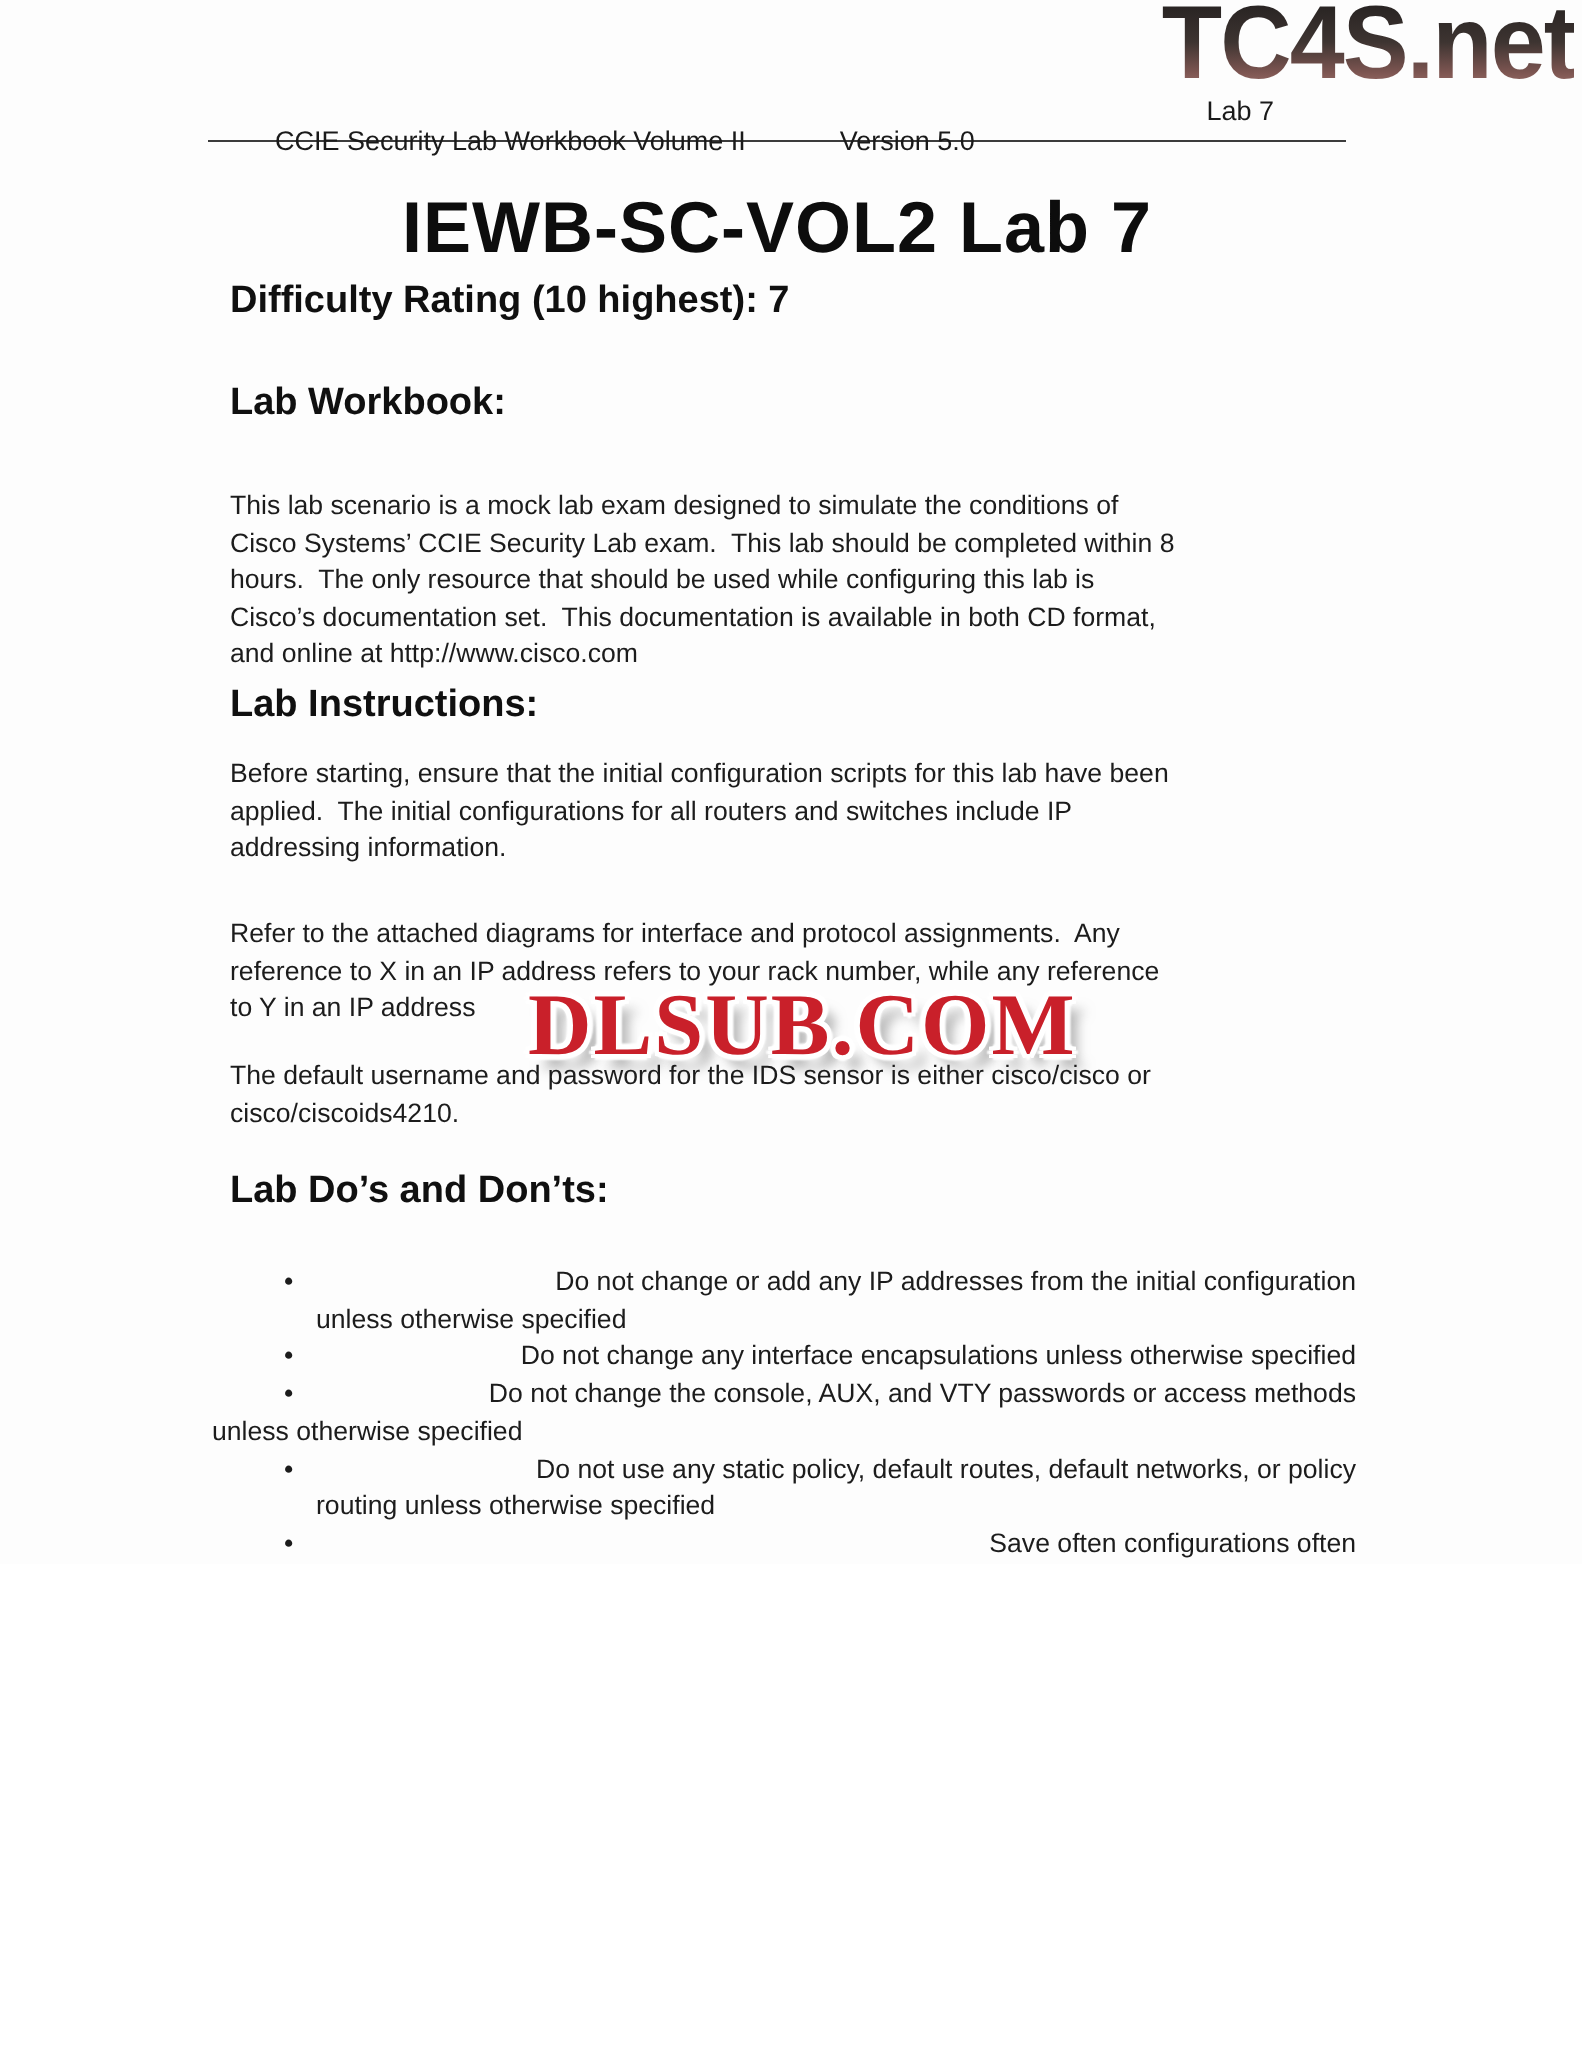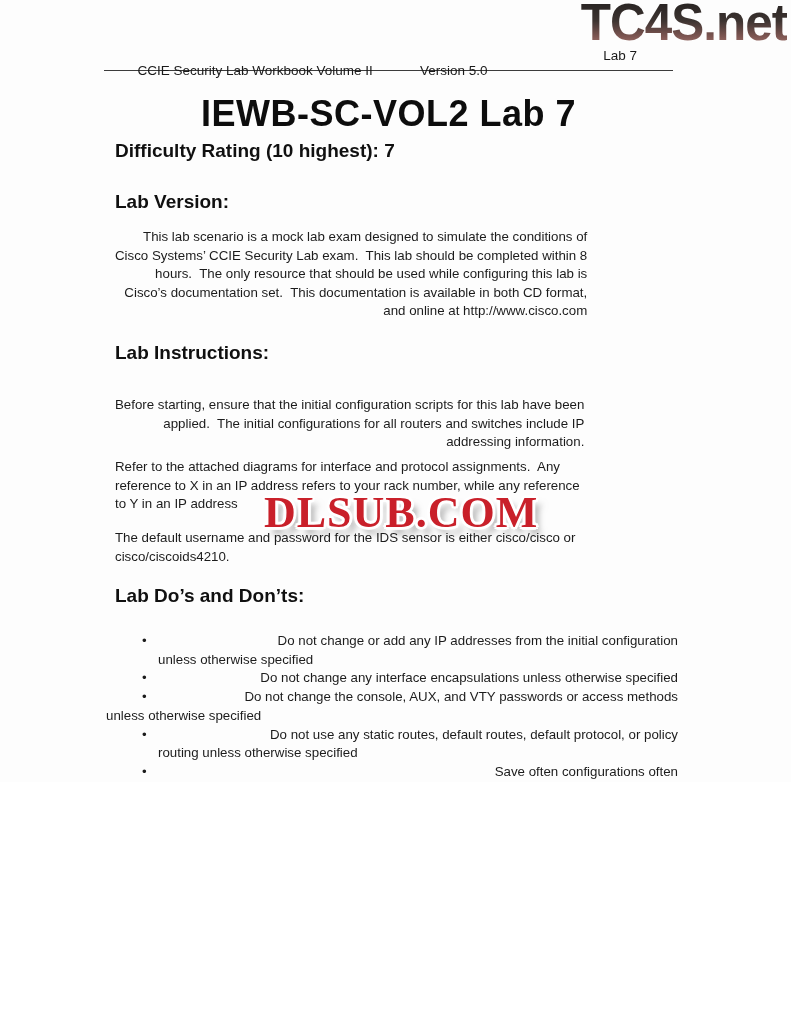--- a/index.html
+++ b/index.html
@@ -33,22 +33,22 @@
     font-size:36px; font-weight:bold; color:#0d0d0d; letter-spacing:0.5px;
   }
 
   .h2 { position:absolute; left:115px; font-size:19px; font-weight:bold; color:#101010; }
   #difficulty-heading   { top:140px; }
   #overview-heading     { top:191px; }
   #instructions-heading { top:342px; }
   #dosdonts-heading     { top:585px; }
 
   .para { position:absolute; left:115px; font-size:13.3px; line-height:18.6px; color:#1c1c1c; }
-  #overview-para { top:228px;text-align:right; }
-  #inst-para-1   { top:396px;text-align:right; }
+  #overview-para { top:244px; }
+  #inst-para-1   { top:378px; }
   #inst-para-2   { top:458px; }
   #inst-para-3   { top:529px; }
 
   
   #bullet-list { position:absolute; left:106px; top:632px; width:572px;
                  font-size:13.3px; line-height:18.7px; color:#1c1c1c; }
   #bullet-list .bullet { position:relative; padding-left:52px;text-align:right; }
   #bullet-list .bullet::before { content:"•"; position:absolute; left:36px; }
   #bullet-list .cont-indent { padding-left:52px; }
   #bullet-list .cont-left   { padding-left:0; }
@@ -85,21 +85,21 @@
     <span class="header-left">
       <span>CCIE Security Lab Workbook Volume II</span><span class="header-version">Version 5.0</span>
     </span>
     <span class="header-right">Lab 7</span>
   </div>
 
   <div class="doc-title">IEWB-SC-VOL2 Lab 7</div>
 
   <div class="h2" id="difficulty-heading">Difficulty Rating (10 highest): 7</div>
 
-  <div class="h2" id="overview-heading">Lab Version:</div>
+  <div class="h2" id="overview-heading">Lab Workbook:</div>
   <div class="para" id="overview-para">
       <div class="line">This lab scenario is a mock lab exam designed to simulate the conditions of</div>
       <div class="line">Cisco Systems’ CCIE Security Lab exam.  This lab should be completed within 8</div>
       <div class="line">hours.  The only resource that should be used while configuring this lab is</div>
       <div class="line">Cisco’s documentation set.  This documentation is available in both CD format,</div>
       <div class="line">and online at http://www.cisco.com</div>
     </div>
 
   <div class="h2" id="instructions-heading">Lab Instructions:</div>
   <div class="para" id="inst-para-1">
@@ -120,20 +120,20 @@
       <div class="line">cisco/ciscoids4210.</div>
     </div>
 
   <div class="h2" id="dosdonts-heading">Lab Do’s and Don’ts:</div>
   <div id="bullet-list">
       <div class="line bullet">Do not change or add any IP addresses from the initial configuration</div>
       <div class="line cont-indent">unless otherwise specified</div>
       <div class="line bullet">Do not change any interface encapsulations unless otherwise specified</div>
       <div class="line bullet">Do not change the console, AUX, and VTY passwords or access methods</div>
       <div class="line cont-left">unless otherwise specified</div>
-      <div class="line bullet">Do not use any static routes, default routes, default protocol, or policy</div>
+      <div class="line bullet">Do not use any static policy, default routes, default networks, or policy</div>
       <div class="line cont-indent">routing unless otherwise specified</div>
       <div class="line bullet">Save often configurations often</div>
     </div>
 
   <div class="traders">TradersXtreme.com</div>
 
 </div>
 
 </body></html>

